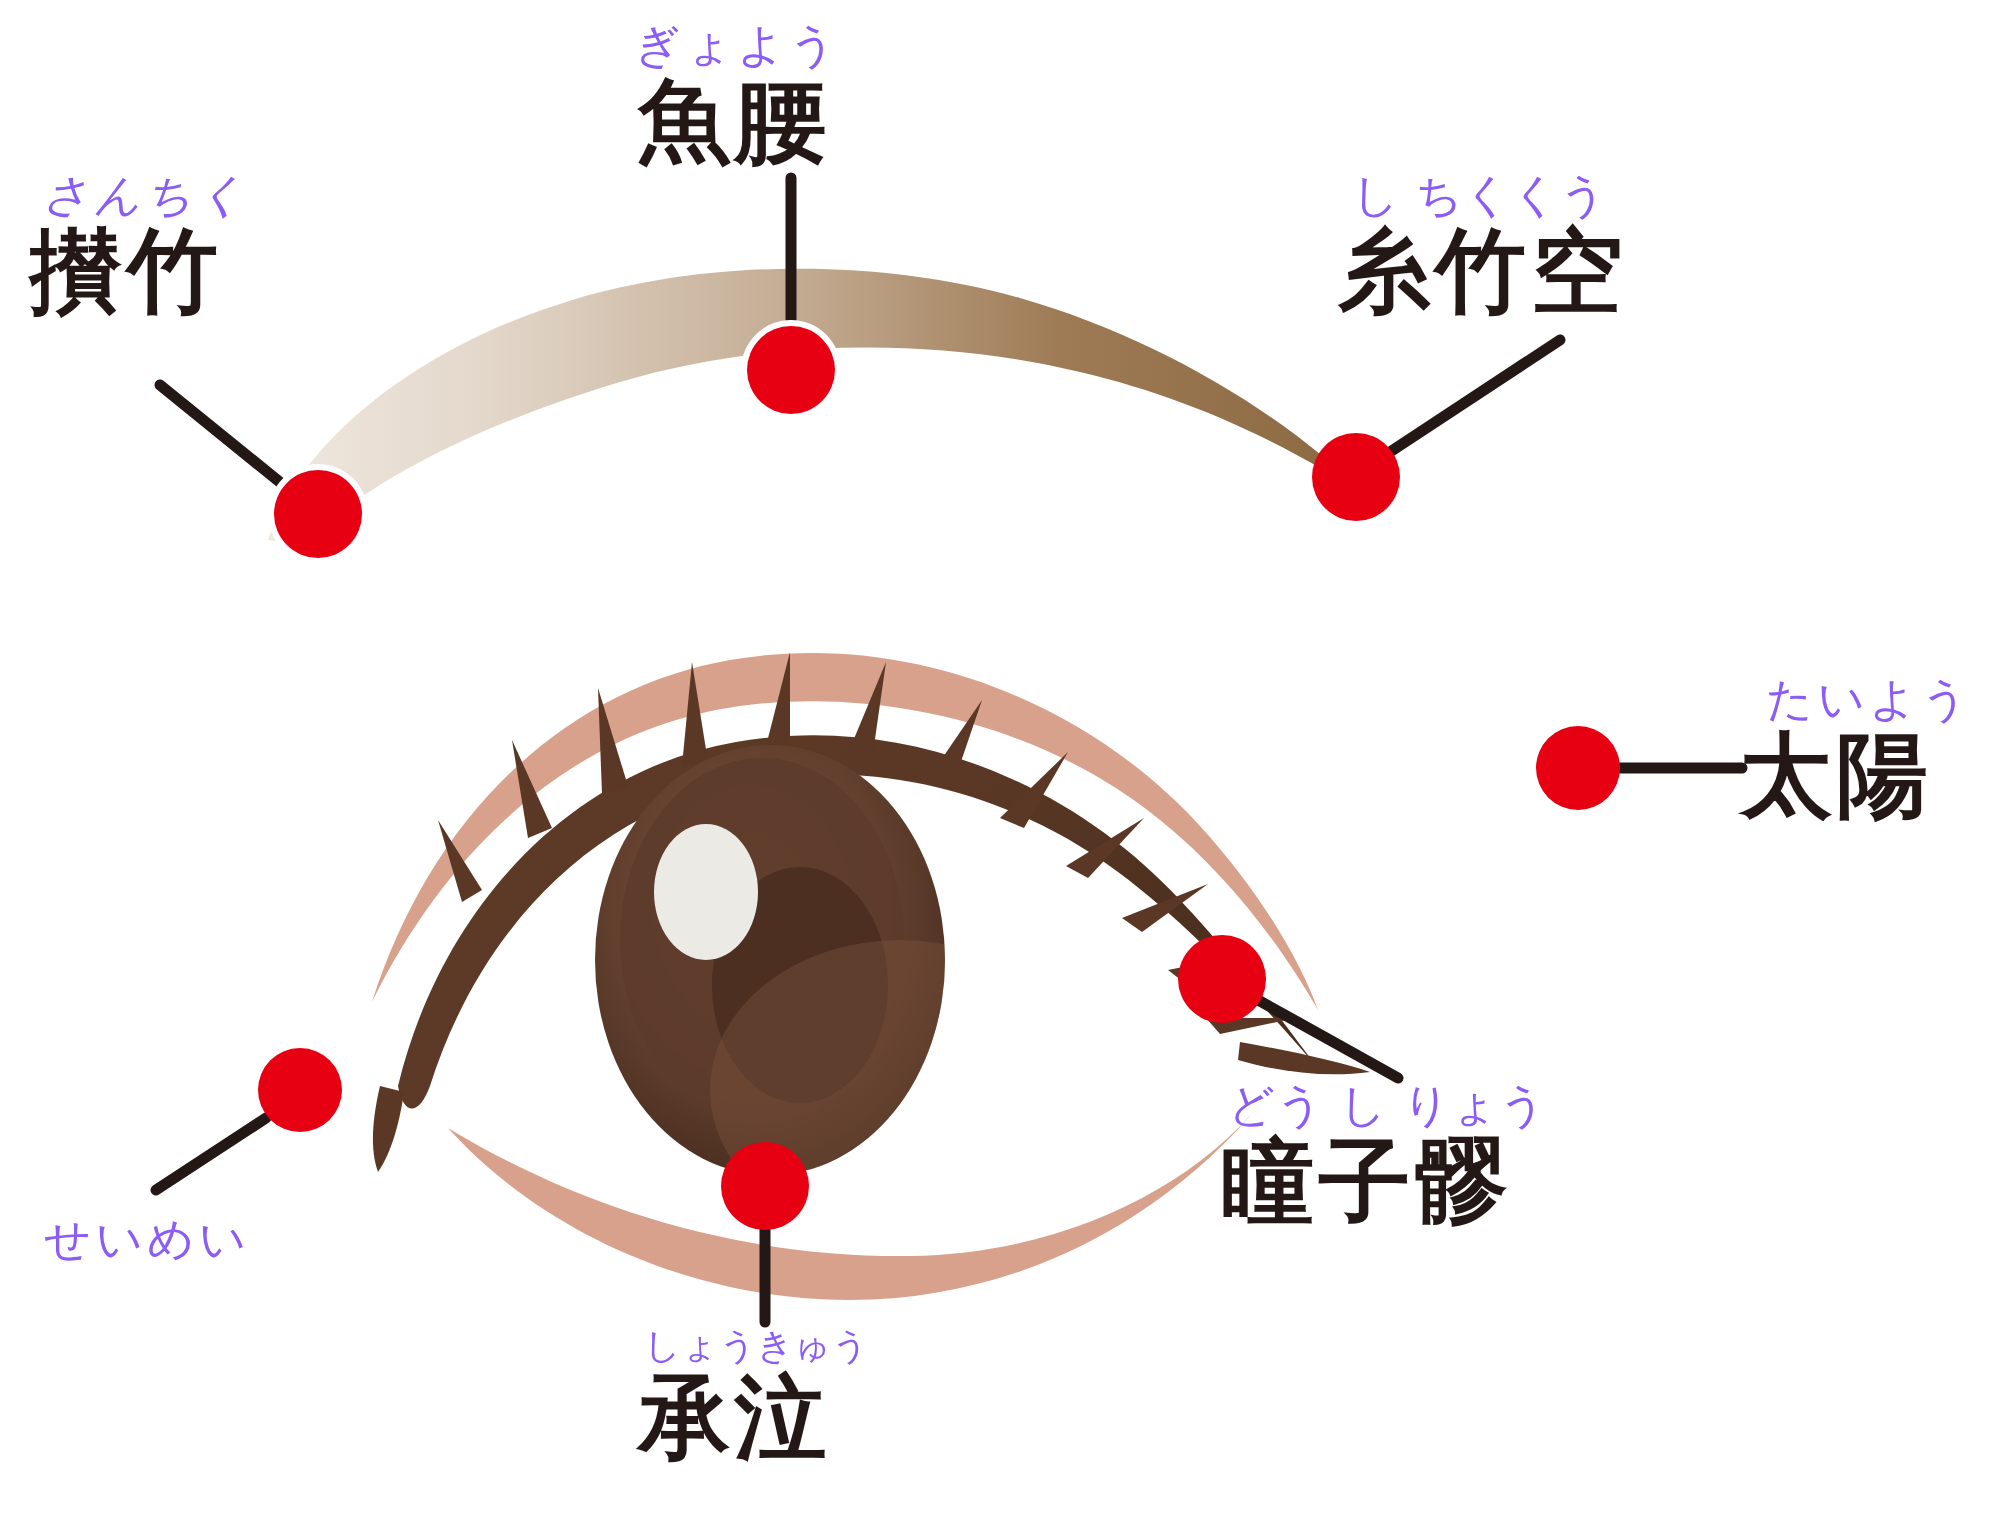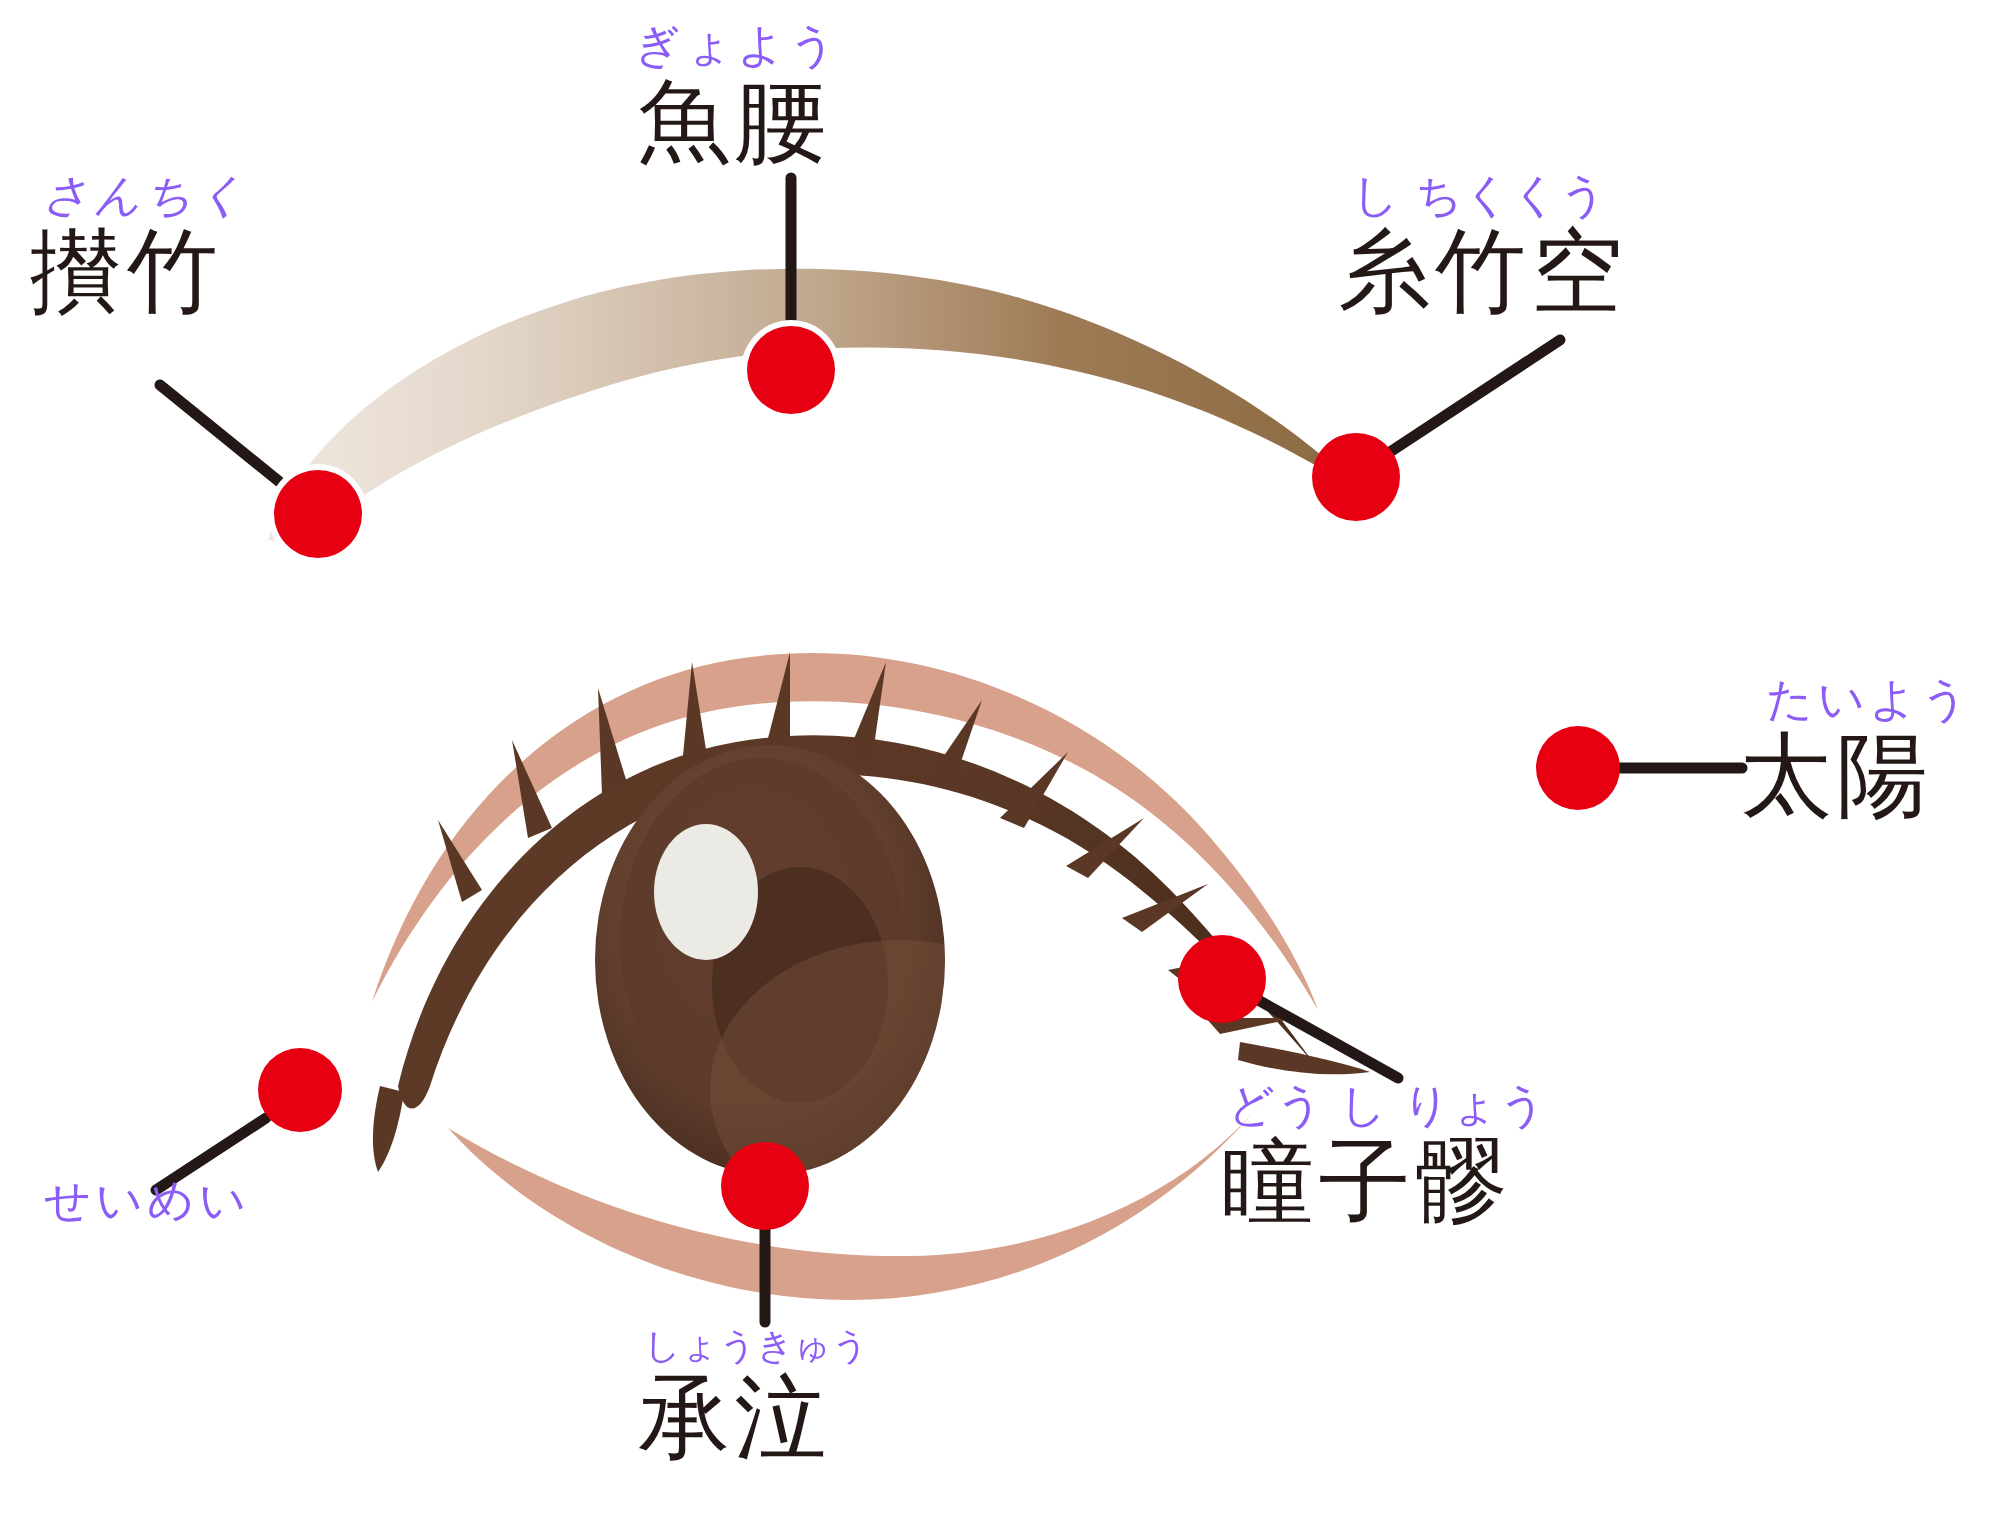--- a/index.html
+++ b/index.html
@@ -45,29 +45,29 @@
     color: #8b5cf6;
     display: block;
     margin-bottom: 8px;
     font-weight: 400;
   }
   .kanji {
     font-size: 92px;
     letter-spacing: 0.05em;
     color: #231815;
     display: block;
-    font-weight: 400;
+    font-weight: 700;
   }
   
   #lbl-sanchiku { left: 30px;  top: 172px; text-align: left; }
   #lbl-gyoyou   { left: 628px; top: 22px;  text-align: center; }
   #lbl-shichikukuu { left: 1338px; top: 172px; text-align: left; }
   #lbl-taiyou   { left: 1740px; top: 676px; text-align: left; }
   #lbl-doushiryou { left: 1222px; top: 1082px; text-align: left; }
-  #lbl-seimei   { left: 38px;  top: 1177px; text-align: left; }
+  #lbl-seimei   { left: 38px;  top: 1216px; text-align: left; }
   #lbl-shoukyuu { left: 638px; top: 1328px; text-align: left; }
 
   #lbl-shichikukuu .furigana { letter-spacing: 0.02em; padding-left: 14px; }
   #lbl-doushiryou .furigana { letter-spacing: 0.02em; padding-left: 6px; }
   #lbl-sanchiku .furigana { padding-left: 12px; font-style: italic; }
   #lbl-taiyou .furigana { padding-left: 26px; }
   #lbl-seimei .furigana { padding-left: 6px; }
   #lbl-shoukyuu .furigana { font-size: 36px; letter-spacing: 0.02em; padding-left: 6px; }
   #lbl-gyoyou .furigana { padding-left: 6px; }
 </style>

